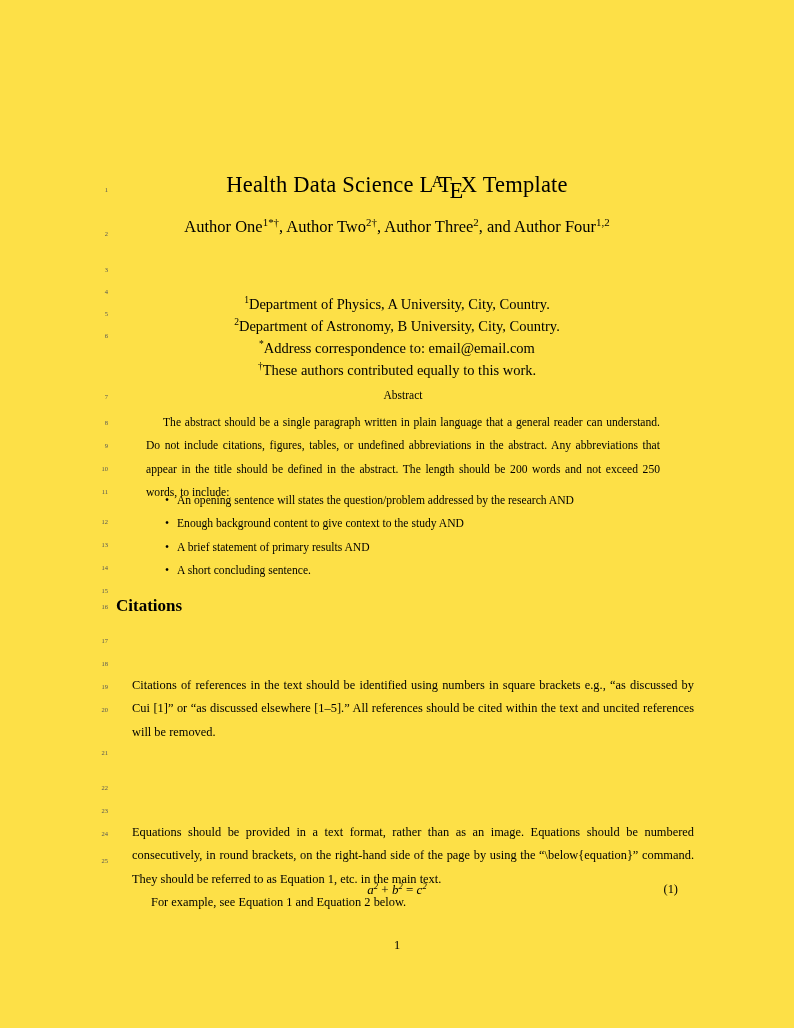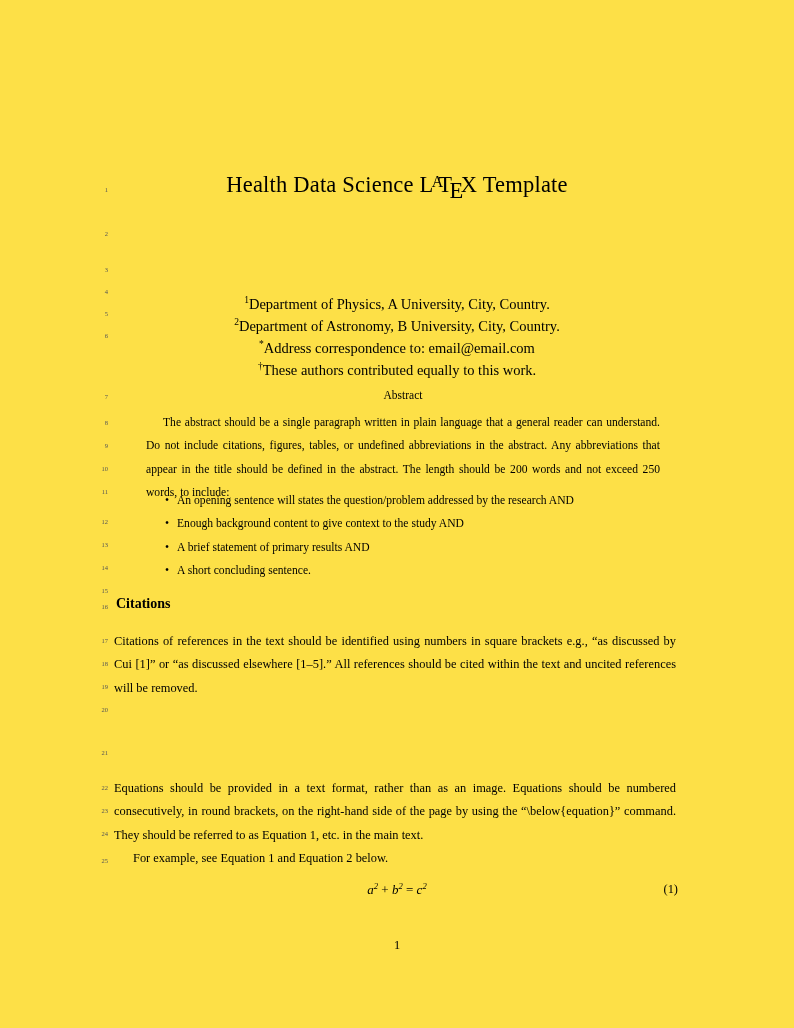--- a/index.html
+++ b/index.html
@@ -116,31 +116,32 @@
     left: 19px;
     top: 0;
     line-height: 23.3px;
   }
 
   
   .section-head {
     position: absolute;
     left: 116px;
     width: 562px;
-    font-size: 14px;
+    font-size: 17px;
     font-weight: bold;
   }
   .para {
     position: absolute;
-    left: 114px;
+    left: 132px;
     width: 562px;
     font-size: 12.4px;
     line-height: 23.3px;
     text-align: justify;
     text-justify: inter-word;
+    margin-top: 44px;
   }
   .para.indent { text-indent: 19px; }
   .para.noindent { text-indent: 0; }
 
   
   .equation-row {
     position: absolute;
     left: 116px;
     width: 562px;
     height: 24px;
@@ -198,20 +199,21 @@
   <div class="lineno" style="top:684px">19</div>
   <div class="lineno" style="top:707px">20</div>
   <div class="lineno" style="top:750px">21</div>
   <div class="lineno" style="top:785px">22</div>
   <div class="lineno" style="top:808px">23</div>
   <div class="lineno" style="top:831px">24</div>
   <div class="lineno" style="top:858px">25</div>
 
   <div class="title" style="top:172px"><span>Health Data Science </span><span class="latex">L<span class="a">A</span>T<span class="e">E</span>X</span><span> Template</span></div>
 
+  <div class="authors" style="top:218px"><span>Author One</span><sup>1*†</sup><span>, </span><span>Author Two</span><sup>2†</sup><span>, </span><span>Author Three</span><sup>2</sup><span>, and </span><span>Author Four</span><sup>1,2</sup></div>
 
   <div class="affil" style="top:256px"><sup>1</sup><span>Department of Physics, A University, City, Country.</span></div>
   <div class="affil" style="top:278px"><sup>2</sup><span>Department of Astronomy, B University, City, Country.</span></div>
   <div class="affil" style="top:300px"><sup>*</sup><span>Address correspondence to: email@email.com</span></div>
   <div class="affil" style="top:322px"><sup>†</sup><span>These authors contributed equally to this work.</span></div>
 
   <div class="abstract-head" style="top:389px">Abstract</div>
   <div class="abstract-body" style="top:411px">The abstract should be a single paragraph written in plain language that a general reader can understand. Do not include citations, figures, tables, or undefined abbreviations in the abstract. Any abbreviations that appear in the title should be defined in the abstract. The length should be 200 words and not exceed 250 words, to include:</div>
 
   <div class="bullets" style="top:489px">

